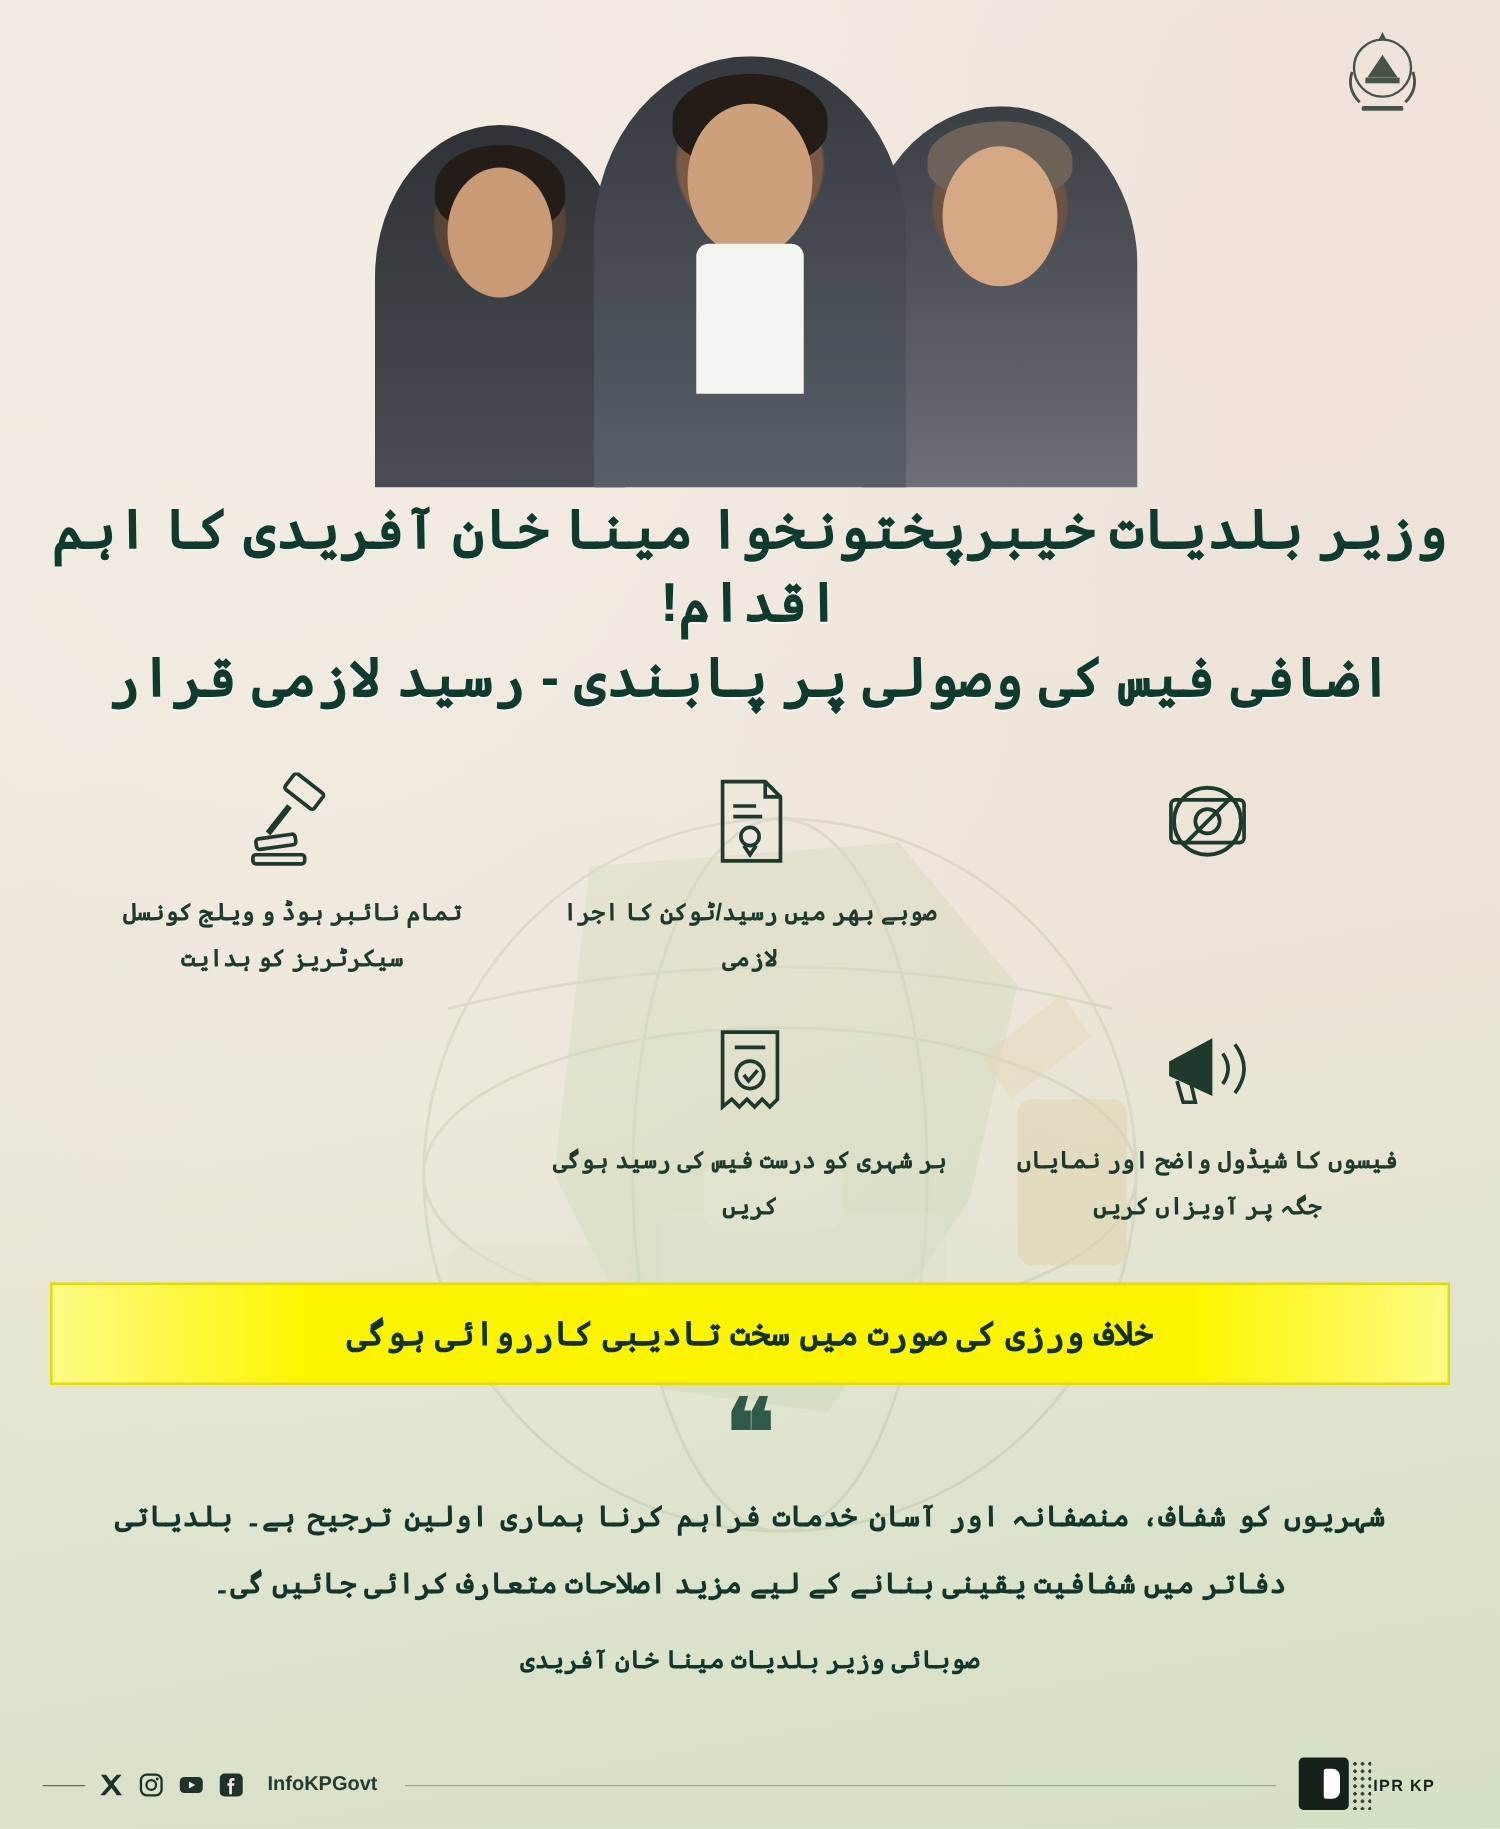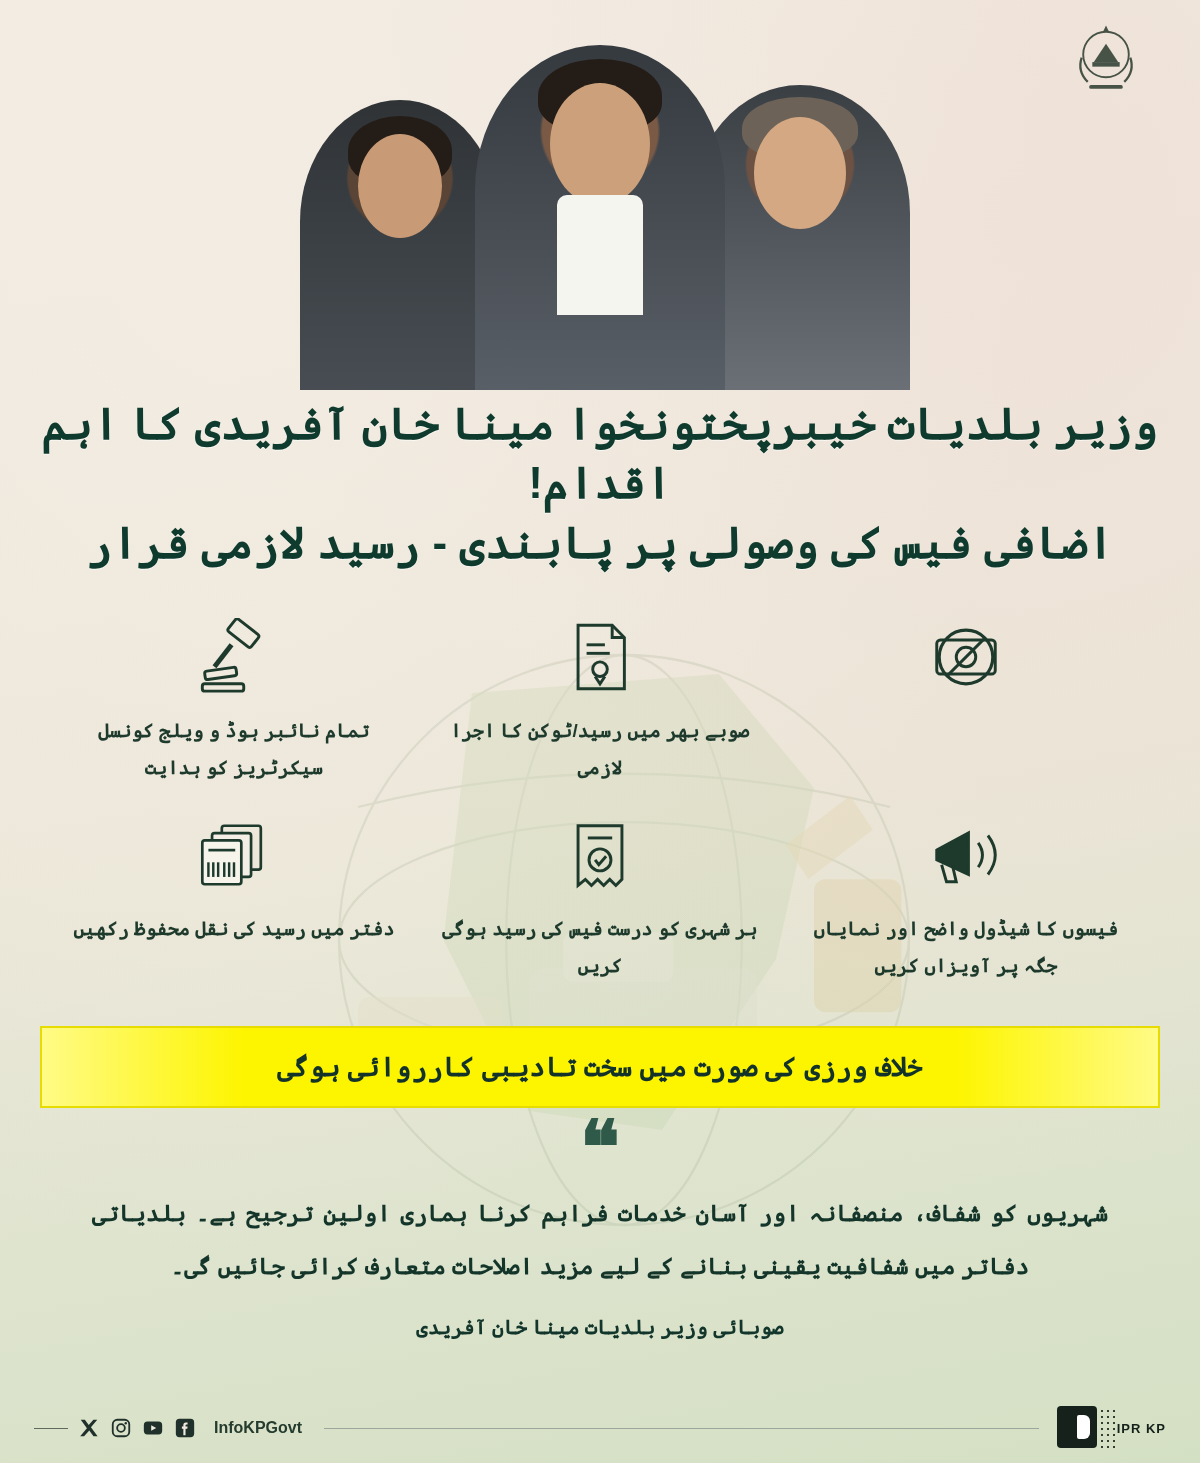--- a/index.html
+++ b/index.html
@@ -142,21 +142,21 @@
   .quote-attrib {
     margin-top: 22px;
     font-size: 20px; font-weight: 700; color: #12362b;
   }
 
   
   .footer {
     position: absolute; left: 0; right: 0; bottom: 0;
     height: 70px;
     display: flex; align-items: center; justify-content: center;
-    padding: 0 34px 0 34px;
+    padding: 0 52px 0 34px;
   }
   .social {
     display: flex; align-items: center; gap: 10px;
   }
   .social .rule { width: 34px; height: 1px; background: #5c6b5c; }
   .social .si { width: 22px; height: 22px; display:block; }
   .social .handle {
     font-size: 16px; color: #243b2e; font-weight: 600; margin-right: 4px;
     margin-left: 8px;
   }
@@ -301,39 +301,20 @@
         <svg viewBox="0 0 64 64" xmlns="http://www.w3.org/2000/svg" fill="none" stroke="#1d3a2c" stroke-width="2.4">
           <path d="M14 8 h36 v44 l-5 5 l-5 -5 l-5 5 l-5 -5 l-5 5 l-5 -5 l-6 5 z"></path>
           <line x1="22" y1="18" x2="42" y2="18"></line>
           <circle cx="32" cy="36" r="9"></circle>
           <path d="M28 36 l3 4 l6 -7"></path>
         </svg>
       </div>
       <div class="txt">ہر شہری کو درست فیس کی رسید ہوگی کریں</div>
     </div>
 
-    <div class="point">
-      <div class="ico">
-        <svg viewBox="0 0 64 64" xmlns="http://www.w3.org/2000/svg" fill="none" stroke="#1d3a2c" stroke-width="2.2">
-          <rect x="22" y="8" width="32" height="36" rx="2"></rect>
-          <rect x="14" y="14" width="32" height="36" rx="2" fill="#f3efe6"></rect>
-          <rect x="6" y="20" width="32" height="36" rx="2" fill="#f7f4ec"></rect>
-          <line x1="11" y1="28" x2="33" y2="28"></line>
-          <g stroke-width="2">
-            <line x1="11" y1="38" x2="11" y2="50"></line>
-            <line x1="15" y1="38" x2="15" y2="50"></line>
-            <line x1="19" y1="38" x2="19" y2="50"></line>
-            <line x1="24" y1="38" x2="24" y2="50"></line>
-            <line x1="28" y1="38" x2="28" y2="50"></line>
-            <line x1="32" y1="38" x2="32" y2="50"></line>
-          </g>
-        </svg>
-      </div>
-      <div class="txt">دفتر میں رسید کی نقل محفوظ رکھیں</div>
-    </div>
   </div>
 
   <div class="banner">
     <span>خلاف ورزی کی صورت میں سخت تادیبی کارروائی ہوگی</span>
   </div>
 
   <div class="quote-wrap">
     <div class="quote-mark">❝</div>
     <div class="quote-text">شہریوں کو شفاف، منصفانہ اور آسان خدمات فراہم کرنا ہماری اولین ترجیح ہے۔ بلدیاتی دفاتر میں شفافیت یقینی بنانے کے لیے مزید اصلاحات متعارف کرائی جائیں گی۔</div>
     <div class="quote-attrib">صوبائی وزیر بلدیات مینا خان آفریدی</div>

